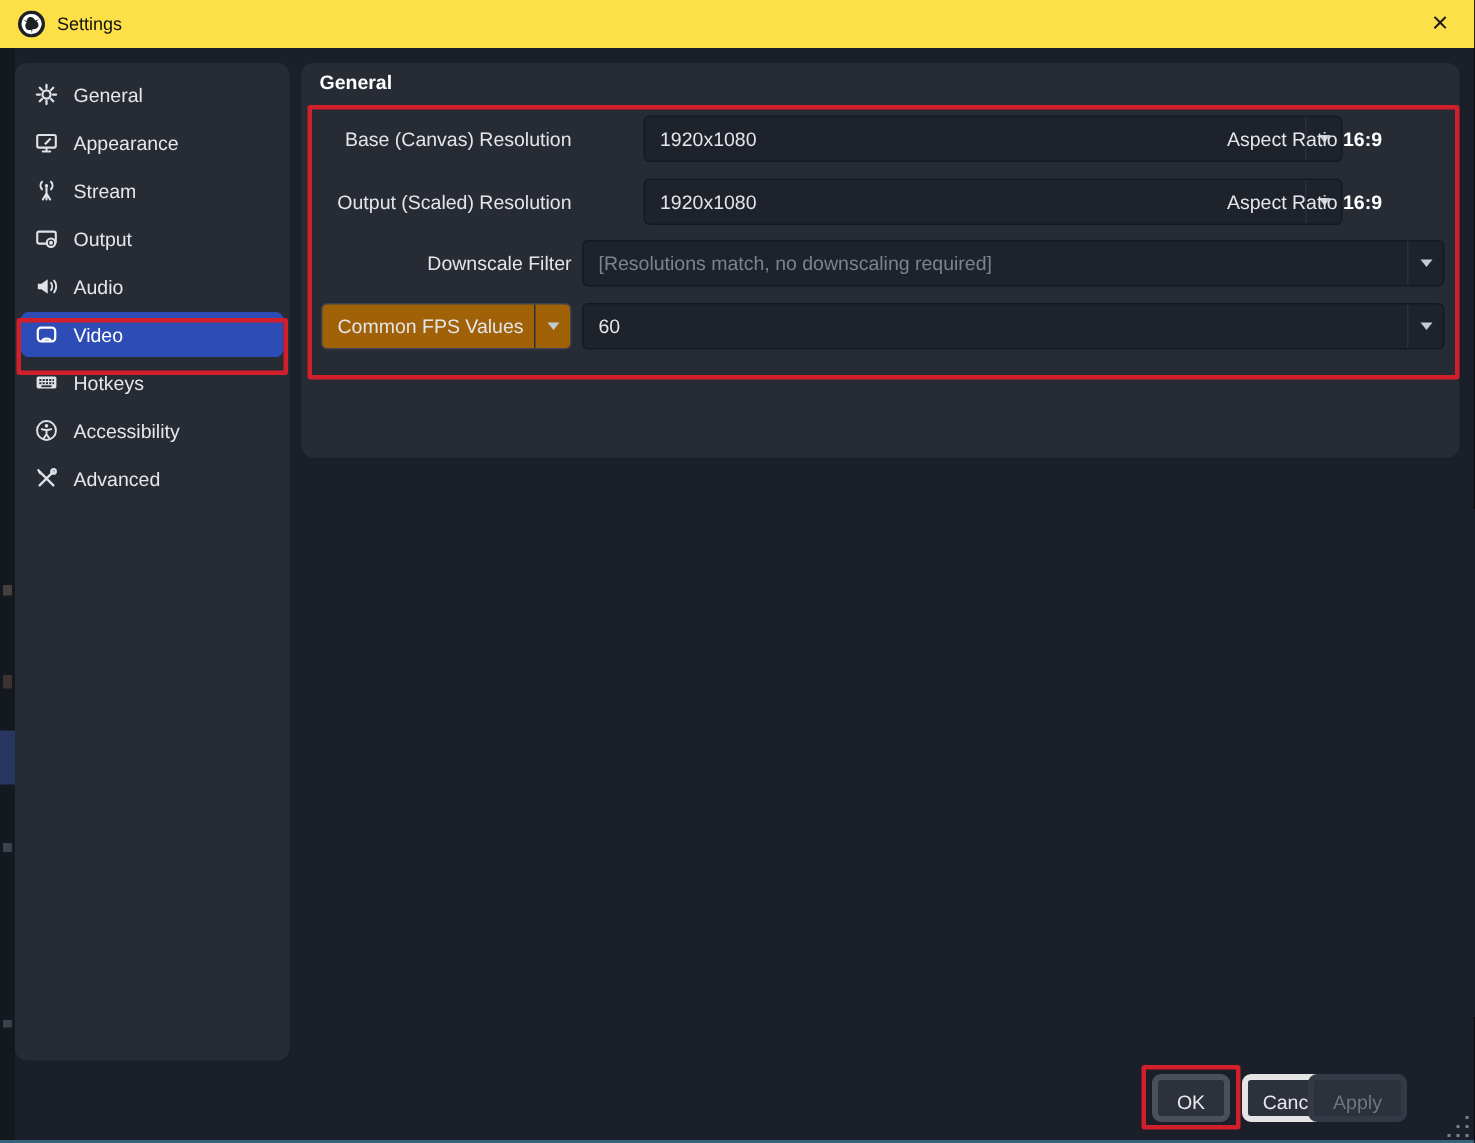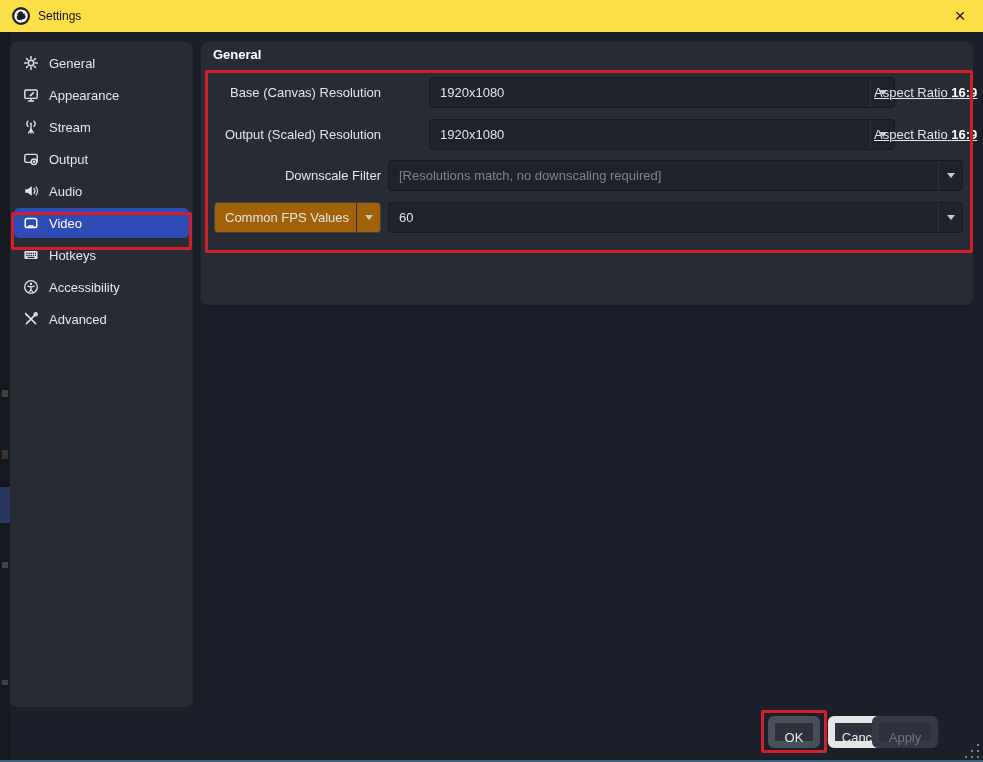--- a/index.html
+++ b/index.html
@@ -29,34 +29,34 @@
   
   .mainpanel{position:absolute;left:201px;top:42px;width:772px;height:263px;background:#272b34;border-radius:8px;}
   .heading{position:absolute;left:213px;top:47px;font-size:13px;font-weight:bold;color:#ffffff;}
   .lbl{position:absolute;left:210px;width:171px;height:31px;line-height:31px;text-align:right;font-size:13px;color:#e3e5e9;}
   .combo{position:absolute;height:31px;background:#1d222b;border:1px solid #151922;border-radius:4px;box-sizing:border-box;cursor:pointer;}
   .combo .val{display:block;line-height:29px;padding-left:10px;padding-right:28px;font-size:13px;color:#e3e5e9;white-space:nowrap;overflow:hidden;}
   .combo.disabled .val{color:#7d838d;}
   .combo .arrowzone{position:absolute;right:0;top:0;width:23px;height:29px;border-left:1px solid #2b303a;display:flex;align-items:center;justify-content:center;}
   .tri{width:0;height:0;border-left:4.5px solid transparent;border-right:4.5px solid transparent;border-top:5px solid #c6cbd2;}
   .fpstype{background:#a16207;border:1px solid #3d434e;}
-  .aspect{position:absolute;left:874px;height:31px;line-height:31px;font-size:13px;color:#e3e5e9;white-space:nowrap;text-decoration:underline;}
+  .aspect{position:absolute;left:818px;height:31px;line-height:31px;font-size:13px;color:#e3e5e9;white-space:nowrap;}
   .aspect b{color:#ffffff;}
   
   .r1{top:77px;} .r2{top:119px;} .r3{top:160px;} .r4{top:202px;}
   .combo.res{left:388px;width:466px;margin-left:41px;}
   .combo.wide{left:388px;width:575px;}
   .combo.fpstype{left:214px;width:167px;}
   
   .ann{position:absolute;border:3px solid #d21f2c;border-radius:2px;pointer-events:none;box-sizing:border-box;}
   #ann-form{left:205px;top:70px;width:768px;height:183px;}
   #ann-video{left:1px;top:170px;width:181px;height:38px;}
   #ann-ok{left:761px;top:710px;width:66px;height:43px;}
   
-  .btn{position:absolute;top:716px;height:32px;line-height:30px;border-radius:6px;background:#2c313b;border:7px solid #e5e5e5;
+  .btn{position:absolute;top:716px;height:32px;line-height:30px;border-radius:6px;background:#2c313b;border:4px solid #e5e5e5;
     box-sizing:border-box;text-align:center;font-size:13px;color:#e7e9ed;cursor:pointer;}
   #btn-ok{left:768px;width:52px;border-color:#4a505a;}
   #btn-cancel{left:828px;width:68px;}
   #btn-apply{left:872px;width:66px;color:#6f7580;border-color:#343945;cursor:default;}
   svg{display:block;}
 </style>
 </head>
 <body>
 
 <div class="win">

